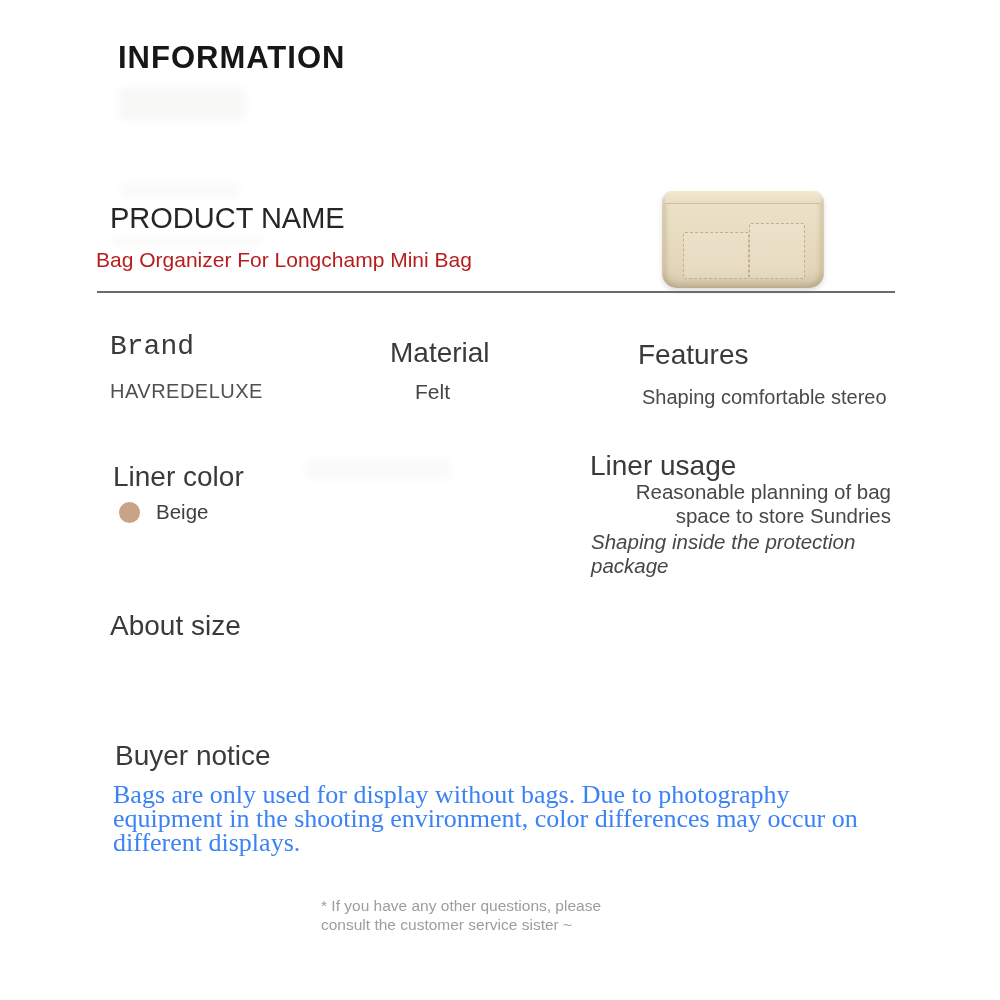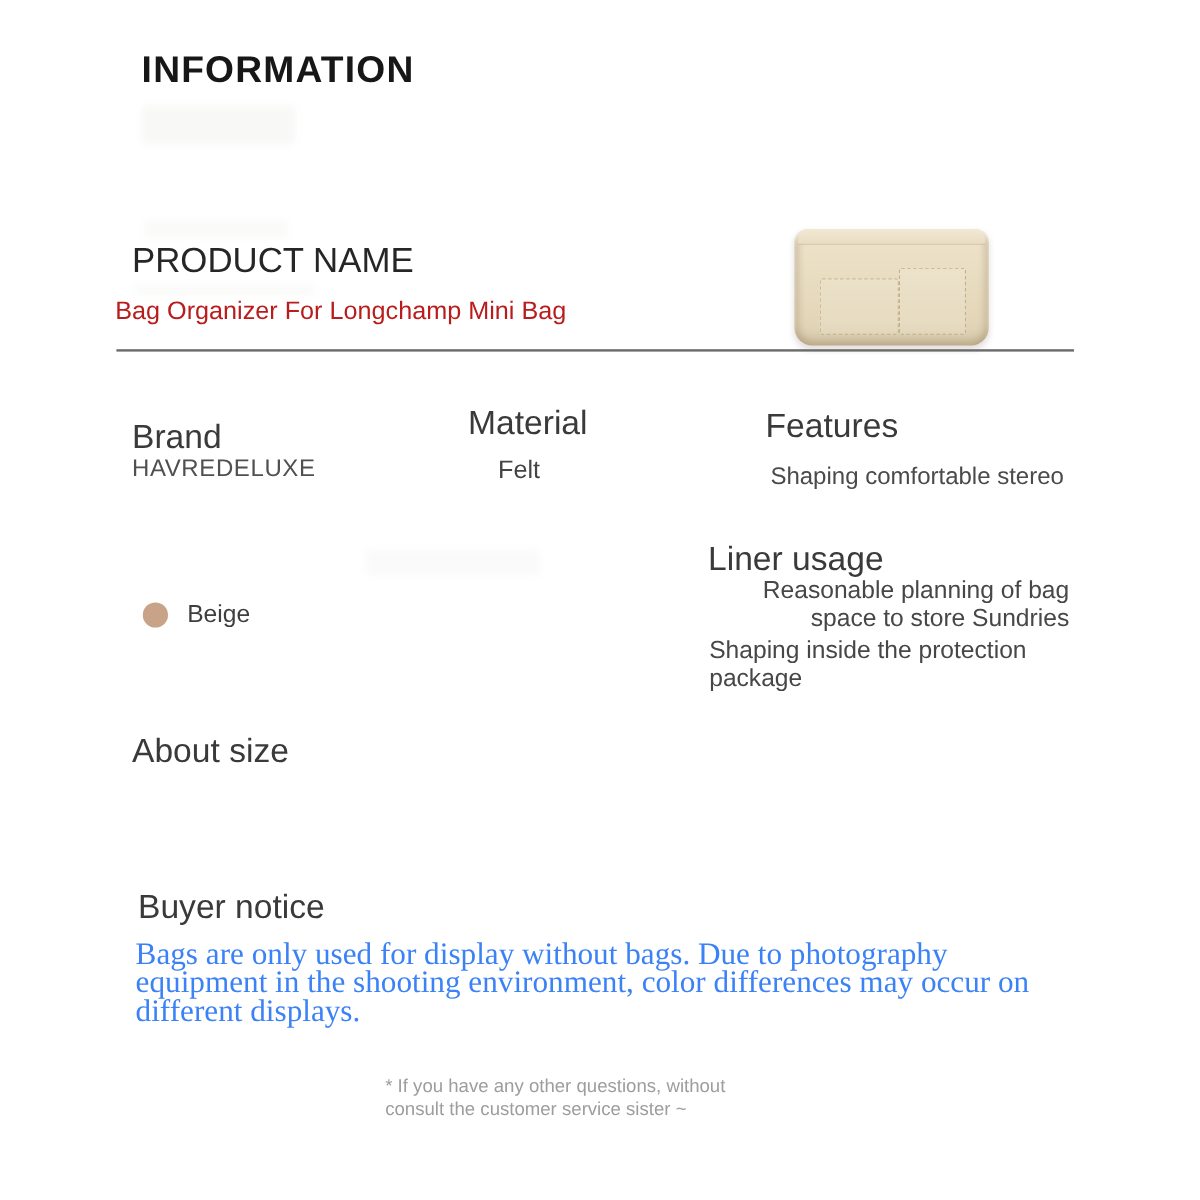--- a/index.html
+++ b/index.html
@@ -40,42 +40,42 @@
   }
 
   
   .ghost {
     background: rgba(120,110,95,0.05);
     filter: blur(3px);
     border-radius: 4px;
   }
 
   
-  .spec-label-brand    { left: 110px; top: 348px; }
+  .spec-label-brand    { left: 110px; top: 331px; font-family: Liberation Mono, monospace; }
   .spec-value-brand    { left: 110px; top: 380px; font-size: 20px; color: #505050; letter-spacing: 0.5px; }
   .spec-label-material { left: 390px; top: 337px; }
   .spec-value-material { left: 395px; top: 380px; font-size: 21px; color: #444; margin-left: 20px; }
   .spec-label-features { left: 638px; top: 339px; }
   .spec-value-features { left: 642px; top: 386px; font-size: 20px; color: #4a4a4a; }
 
   
   .liner-color-label { left: 113px; top: 461px; }
   .swatch-row { left: 119px; top: 500px; display: flex; align-items: center; gap: 16px; }
   .swatch-dot {
     width: 21px; height: 21px;
     border-radius: 50%;
     background: #c9a387;
   }
   .swatch-text { font-size: 20.5px; color: #3f3f3f; }
 
   
   .liner-usage-label { left: 590px; top: 450px; }
   .usage-point { left: 591px; font-size: 20.5px; line-height: 23.5px; width: 300px; color: #474747; }
   .usage-point-1 { top: 480px; text-align: right; }
-  .usage-point-2 { top: 530px; }
+  .usage-point-2 { top: 530px; font-style: italic; }
 
   
   .about-size-label { left: 110px; top: 610px; }
   .about-size-text {
     left: 115px; top: 655px;
     width: 748px;
     font-size: 20px; line-height: 24.5px;
     color: #434343;
   }
 
@@ -158,29 +158,30 @@
 
   <div class="abs section-label spec-label-brand">Brand</div>
   <div class="abs spec-value-brand">HAVREDELUXE</div>
 
   <div class="abs section-label spec-label-material">Material</div>
   <div class="abs spec-value-material">Felt</div>
 
   <div class="abs section-label spec-label-features">Features</div>
   <div class="abs spec-value-features">Shaping comfortable stereo</div>
 
+  <div class="abs section-label liner-color-label">Liner color</div>
   <div class="abs swatch-row">
     <span class="swatch-dot"></span>
     <span class="swatch-text">Beige</span>
   </div>
 
   <div class="abs section-label liner-usage-label">Liner usage</div>
   <div class="abs usage-point usage-point-1">Reasonable planning of bag space to store Sundries</div>
   <div class="abs usage-point usage-point-2">Shaping inside the protection package</div>
 
   <div class="abs section-label about-size-label">About size</div>
 
   <div class="abs section-label buyer-notice-label">Buyer notice</div>
   <div class="abs buyer-notice-text">Bags are only used for display without bags. Due to photography equipment in the shooting environment, color differences may occur on different displays.</div>
 
-  <div class="abs footer-note">* If you have any other questions, without consult the customer service sister ~</div>
+  <div class="abs footer-note">* If you have any other questions, please consult the customer service sister ~</div>
 
 </div>
 
 </body></html>

